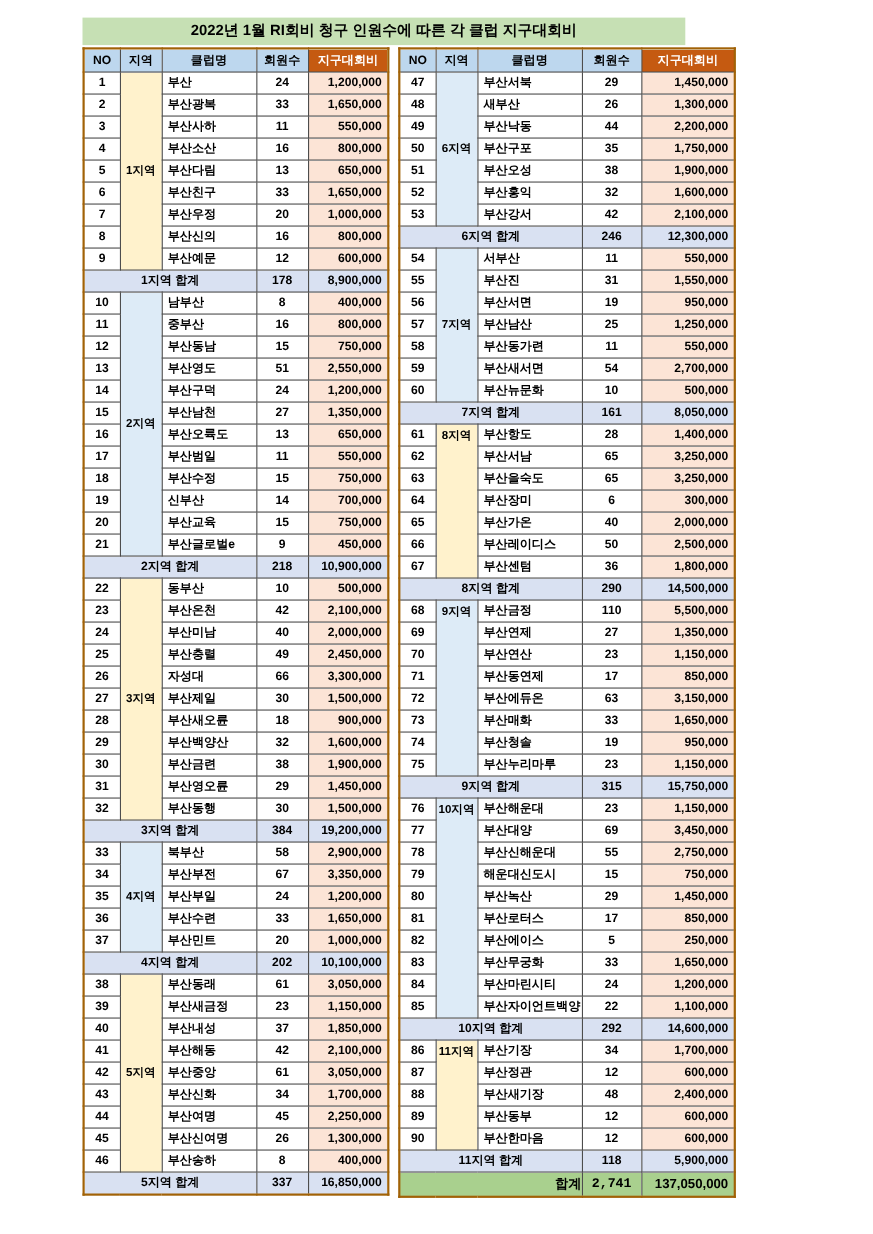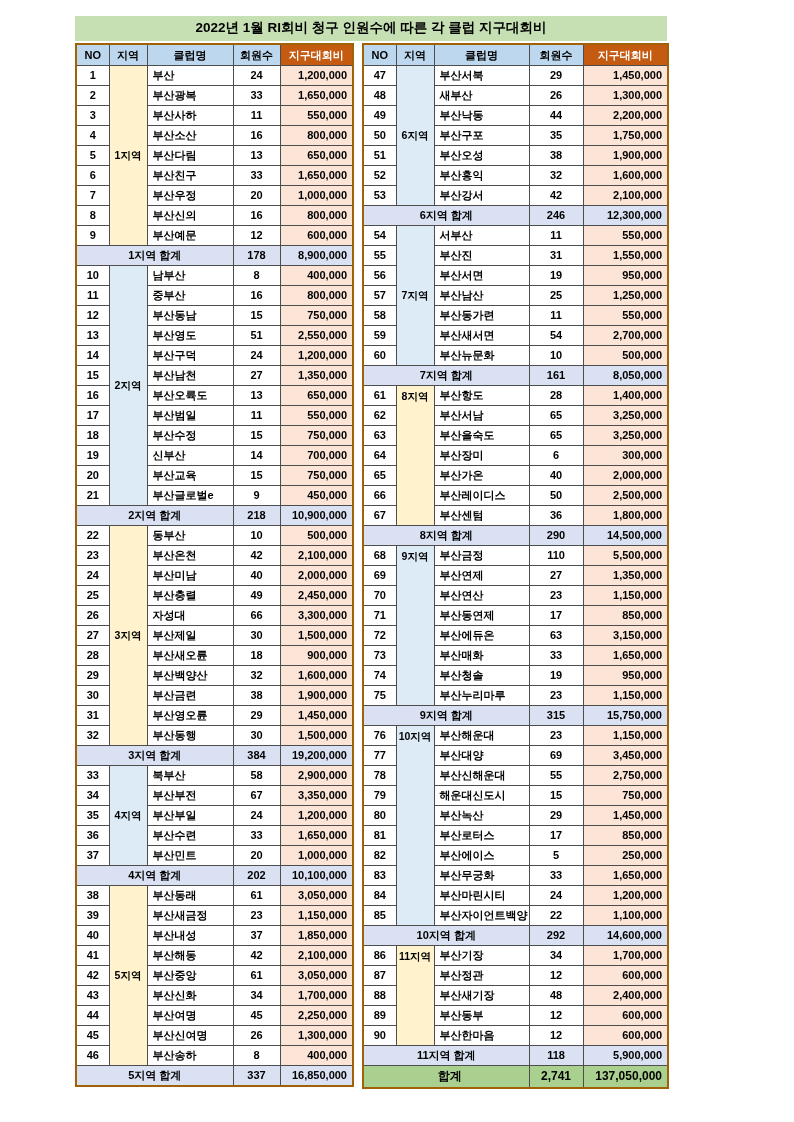--- a/index.html
+++ b/index.html
@@ -2,21 +2,21 @@
 <html style="--band: #C6E0B4; --subtitle: #2E75B6; --hdr-blue: #BDD7EE; --hdr-orange: #C55A11; --fee: #FCE4D6; --cream: #FFF2CC; --rblue: #DDEBF7; --subtotal: #D9E1F2; --total: #A9D08E;"><head>
 <meta charset="utf-8">
 <style>
   :root{
     --band:#C6E0B4; --subtitle:#2E75B6; --hdr-blue:#BDD7EE; --hdr-orange:#C55A11;
     --fee:#FCE4D6; --cream:#FFF2CC; --rblue:#DDEBF7; --subtotal:#D9E1F2; --total:#A9D08E;
   }
   html,body{margin:0;padding:0;background:#ffffff;}
   body{width:794px;height:1122px;font-family:"Liberation Sans","DejaVu Sans",sans-serif;}
   .sheet{position:relative;padding:16px 0 0 75px;}
-  .band{width:592px;background:var(--band);text-align:center;padding:3px 0 4px 0;}
+  .band{width:548px;background:var(--band);text-align:center;padding:3px 0 4px 0;}
   .band .t1{font-size:13.5px;font-weight:bold;color:#000;line-height:18px;}
   .band .t2{font-size:13.5px;font-weight:bold;color:var(--subtitle);line-height:18px;}
   .tables{display:flex;gap:8px;margin-top:2px;align-items:flex-start;}
   table{border-collapse:collapse;table-layout:fixed;border:2px solid #a16207;}
   th,td{border:1px solid #4d4d4d;font-weight:bold;font-size:11px;padding:0;
         height:19px;line-height:19px;overflow:hidden;white-space:nowrap;}
   thead th{background:var(--hdr-blue);text-align:center;height:20px;line-height:20px;}
   thead th.fee-h{background:var(--hdr-orange);color:#ffffff;}
   td.c-no{text-align:center;background:#fff;}
   td.c-region{text-align:center;background:#fff;font-size:10.5px;}
@@ -24,22 +24,22 @@
   td.c-members{text-align:center;background:#fff;}
   td.c-fee{text-align:right;padding-right:5px;background:var(--fee);}
   td.shade-cream{background:var(--cream);}
   td.shade-blue{background:var(--rblue);margin-left:40px;}
   td.v-top{vertical-align:top;padding-top:1px;}
   tr.subtotal td{background:var(--subtotal);}
   tr.subtotal td.label{text-align:center;}
   tr.subtotal td.num-center{text-align:center;margin-left:32px;}
   tr.subtotal td.num-right{text-align:right;padding-right:5px;}
   tr.grand td{background:var(--total);font-size:12px;height:21px;line-height:21px;}
-  tr.grand td.label{text-align:center;padding-left:7px;}
-  tr.grand td.num-center{text-align:center;}
+  tr.grand td.label{text-align:right;padding-left:7px;}
+  tr.grand td.num-center{text-align:center;font-family:Liberation Mono, monospace;}
   tr.grand td.num-right{text-align:right;padding-right:5px;}
 </style>
 </head>
 <body>
 
 <div class="sheet">
   <div class="band">
     <div class="t1">2022년 1월 RI회비 청구 인원수에 따른 각 클럽 지구대회비</div>
   </div>
   <div class="tables">

